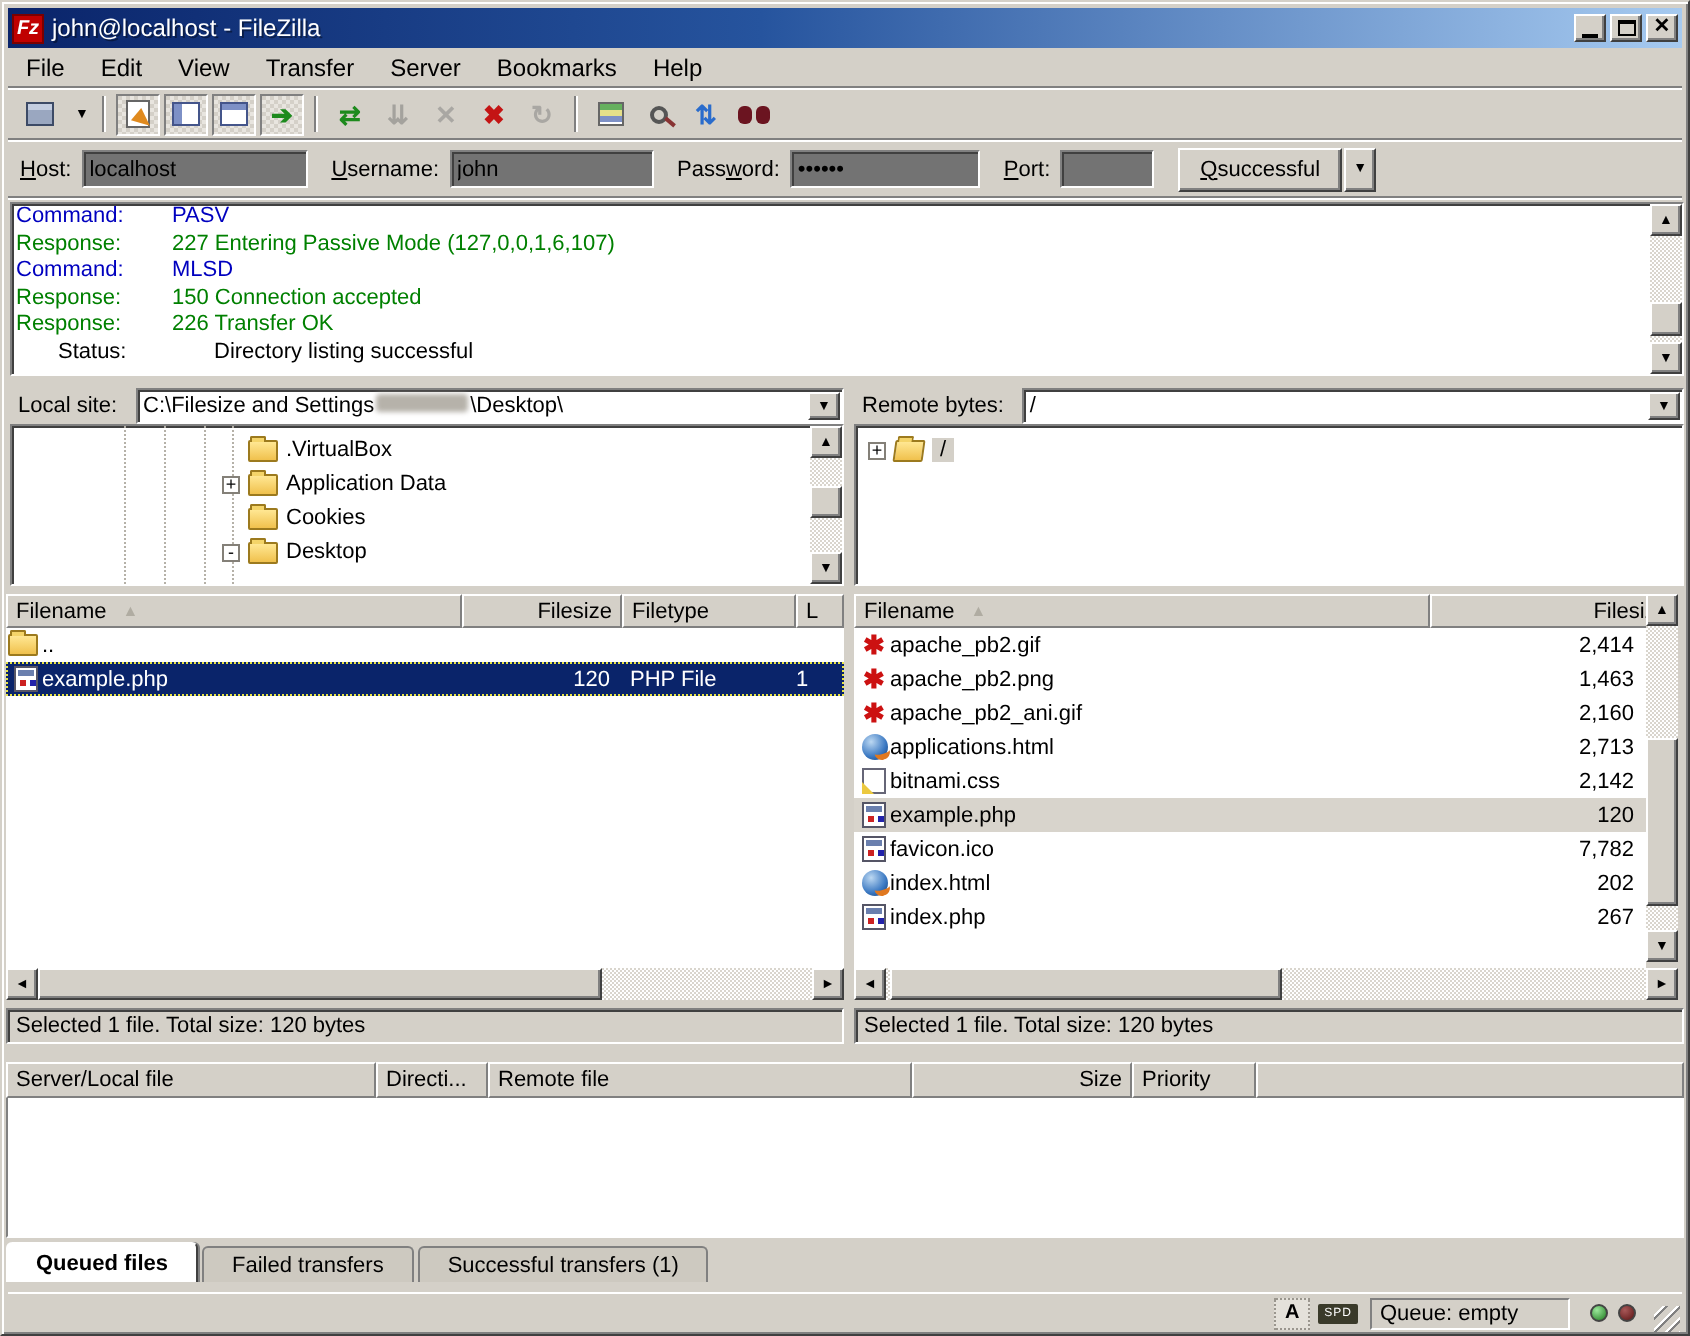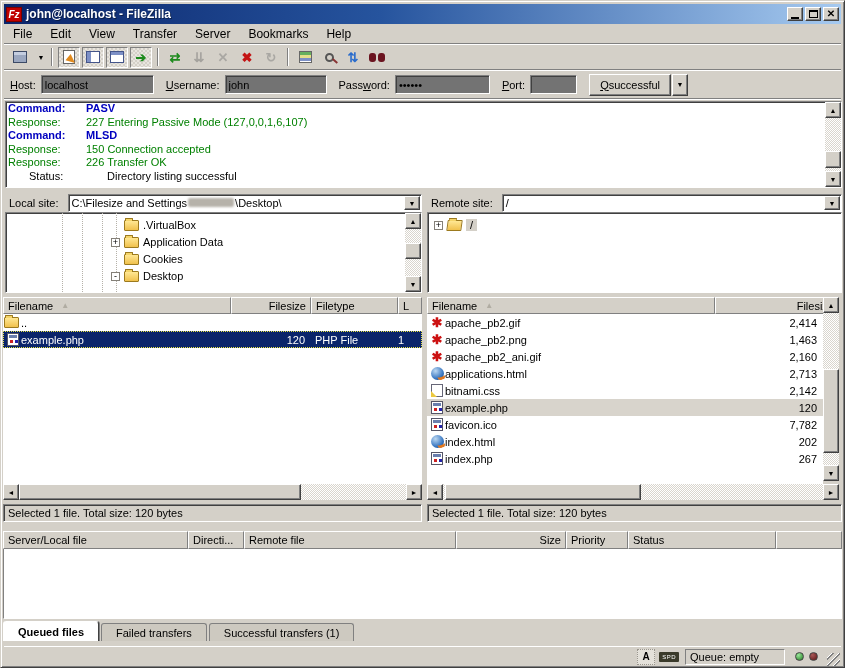--- a/index.html
+++ b/index.html
@@ -8,21 +8,21 @@
        border:1px solid #404040;border-top-color:#d4d0c8;border-left-color:#d4d0c8;
        box-shadow:inset 1px 1px 0 #fff, inset -1px -1px 0 #808080;overflow:hidden;font-size:11px;color:#000;}
   .raised{border:1px solid;border-color:#fff #404040 #404040 #fff;box-shadow:inset -1px -1px 0 #808080;background:var(--face,#d4d0c8);}
   .key{text-decoration:underline;}
   
   #titlebar{position:absolute;left:3px;top:3px;right:3px;height:20px;
     background:linear-gradient(to right,var(--titlebar_start,#0a246a),#26549e 45%,var(--titlebar_end,#a6caf0));
     display:flex;align-items:center;padding:0 2px;}
   #fzlogo{width:16px;height:15px;background:#c00000;border:1px solid #7a0000;color:#fff;font-weight:bold;
     font-size:10px;display:flex;align-items:center;justify-content:center;font-style:italic;}
-  #titletext{color:#fff;font-weight:bold;font-size:12px;margin-left:4px;flex:1;
+  #titletext{color:#fff;font-weight:normal;font-size:12px;margin-left:4px;flex:1;
     text-shadow:1px 1px 0 rgba(0,0,0,.4);white-space:nowrap;}
   .winbtn{width:16px;height:14px;margin-left:2px;display:flex;align-items:center;justify-content:center;
     font-size:9px;font-weight:bold;color:#000;}
   .minglyph{width:8px;height:2px;background:#000;margin-top:7px;}
   .maxglyph{width:9px;height:8px;border:1px solid #000;border-top-width:2px;}
   .xglyph{font-size:10px;line-height:10px;}
   
   #menubar{position:absolute;left:3px;top:24px;right:3px;height:19px;display:flex;align-items:center;
     border-bottom:1px solid #808080;box-shadow:0 1px 0 #fff;font-size:12px;}
   .menuitem{padding:2px 9px;}
@@ -56,21 +56,21 @@
   .qlabel{margin-right:5px;white-space:nowrap;}
   .qinput{height:19px;border:1px solid #808080;border-color:#808080 #fff #fff #808080;
     box-shadow:inset 1px 1px 0 #404040;background:#737373;font-size:11px;padding:1px 3px;margin-right:12px;}
   #qc-btn{height:22px;padding:0 10px;font-size:11px;margin-right:1px;}
   #qc-dd{width:16px;height:22px;display:flex;align-items:center;justify-content:center;font-size:7px;}
   
   #log{position:absolute;left:4px;top:100px;width:837px;height:87px;background:#fff;
     border:1px solid #808080;border-color:#808080 #fff #fff #808080;box-shadow:inset 1px 1px 0 #404040;}
   .logline{display:flex;height:13.5px;line-height:13.5px;white-space:nowrap;padding-left:2px;}
   .loglabel{width:78px;}
-  .log-command{color:var(--command_blue,#0000bf);font-weight:bold;}
+  .log-command{color:var(--command_blue,#0000bf);}
   .log-response{color:var(--response_green,#008000);}
   .log-status{color:#000;padding-left:23px;}
   
   .sb{position:absolute;background-image:repeating-conic-gradient(#fff 0 25%,#d9d5cd 0 50%);background-size:2px 2px;}
   .sbtn{position:absolute;width:16px;height:16px;display:flex;align-items:center;justify-content:center;
     font-size:7px;color:#000;}
   .sthumb{position:absolute;}
   
   .siterow{position:absolute;top:193px;height:18px;display:flex;align-items:center;}
   .combo{height:18px;background:#fff;border:1px solid #808080;border-color:#808080 #fff #fff #808080;
@@ -277,21 +277,21 @@
     <span class="qlabel" style="padding:0 4px">Local site:</span>
     <div class="combo">
       <span><span>C:\Filesize and Settings</span><span class="redacted"></span><span>\Desktop\</span></span>
       <div class="cddbtn raised">
           <span>▼</span>
         </div>
     </div>
   </div>
 
   <div class="siterow" style="left:426px;width:415px">
-    <span class="qlabel" style="padding:0 4px">Remote site:</span>
+    <span class="qlabel" style="padding:0 4px">Remote bytes:</span>
     <div class="combo">
       <span>/</span>
       <div class="cddbtn raised">
           <span>▼</span>
         </div>
     </div>
   </div>
 
   <div class="treepane" style="left:4px;width:417px">
     <div class="guide" style="left:56px"></div>
@@ -488,23 +488,20 @@
       </div>
     <div class="hcell" style="width:212px">
         <span>Remote file</span>
       </div>
     <div class="hcell num" style="width:110px">
         <span>Size</span>
       </div>
     <div class="hcell" style="width:62px">
         <span>Priority</span>
       </div>
-    <div class="hcell" style="width:148px">
-        <span>Status</span>
-      </div>
     <div class="hcell" style="flex:1">
         <span></span>
       </div>
   </div>
   <div id="queuebody"></div>
 
   <div id="tabstrip">
     <div class="tab active">
         <span>Queued files</span>
       </div>

